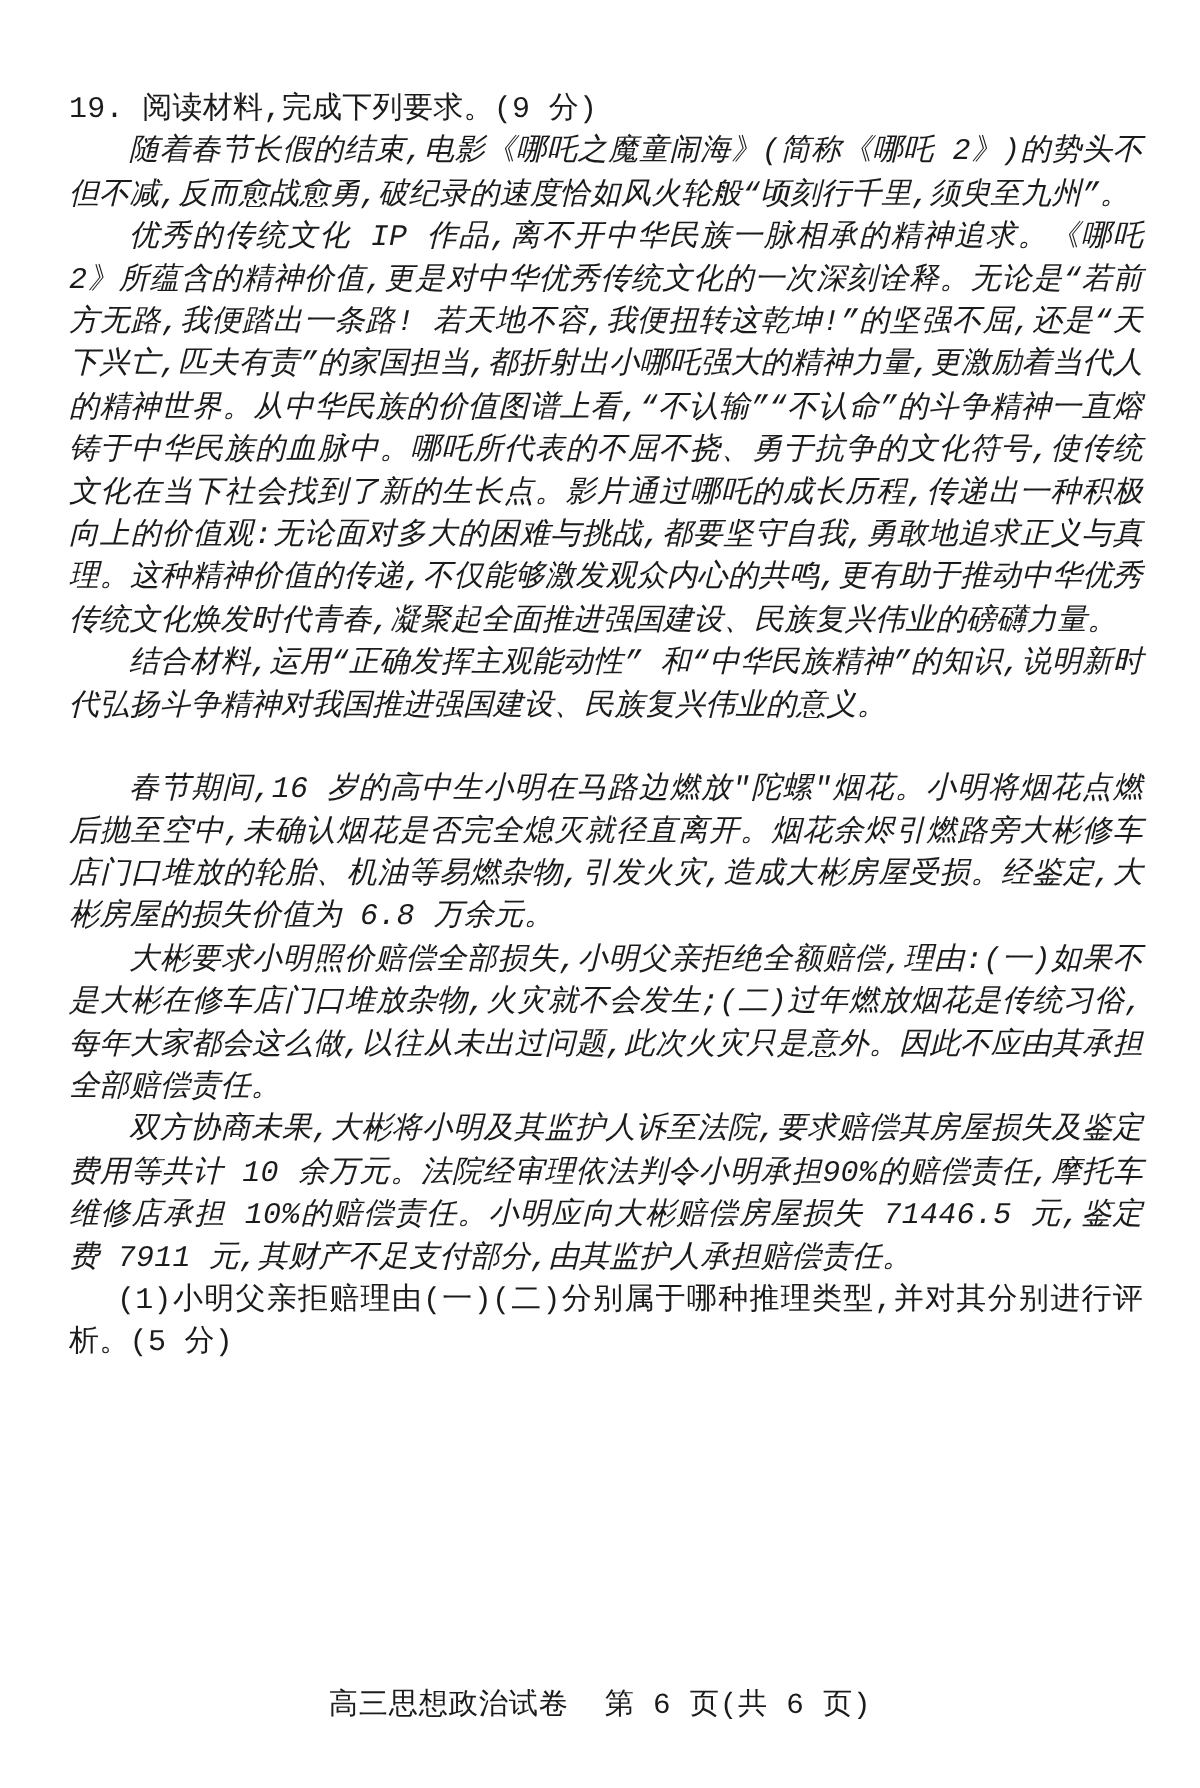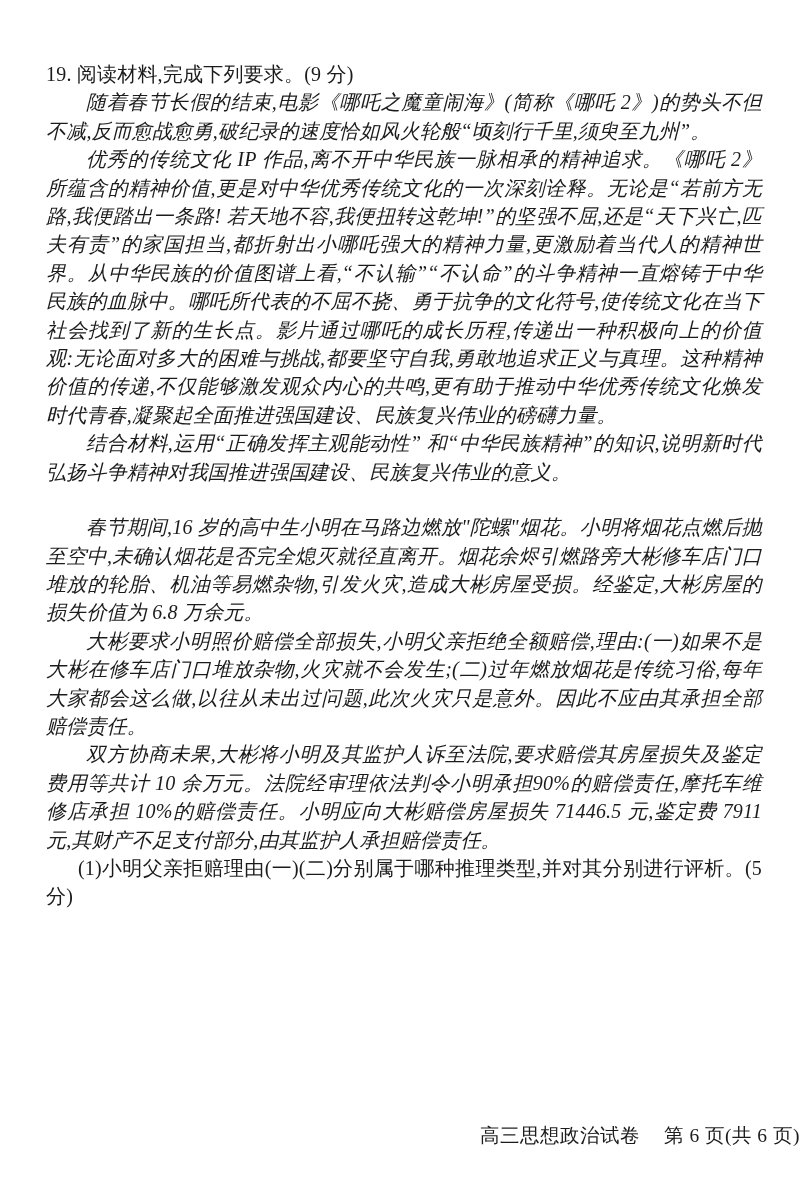--- a/index.html
+++ b/index.html
@@ -1,21 +1,21 @@
 <!DOCTYPE html>
 <html lang="zh"><head>
 <meta charset="utf-8">
 <style>
   html, body { margin: 0; padding: 0; background: #ffffff; }
   .page {
     position: relative;
     width: 800px;
     height: 1192px;
     background: #ffffff;
-    font-family: Liberation Serif, serif;
+    font-family: Liberation Mono, monospace;
     color: #1b1b1b;
     overflow: hidden;
   }
   .content {
     position: absolute;
     top: 60px;
     left: 46px;
     width: 716px;
   }
   .content p {
@@ -29,21 +29,21 @@
   .body-para { text-indent: 2em; }
   
   .kai { font-style: italic; }
   .sub-question { text-indent: 1.6em; }
   .question-20 { margin-top: 27px; }
   .page-footer {
     position: absolute;
     top: 1122px;
     left: 0;
     width: 100%;
-    text-align: right;
+    text-align: center;
     font-size: 19.5px;
     color: #1b1b1b;
     letter-spacing: 0.5px;
   }
   .footer-gap { display: inline-block; width: 24px; }
 </style>
 </head>
 <body>
 
 <div class="page">

